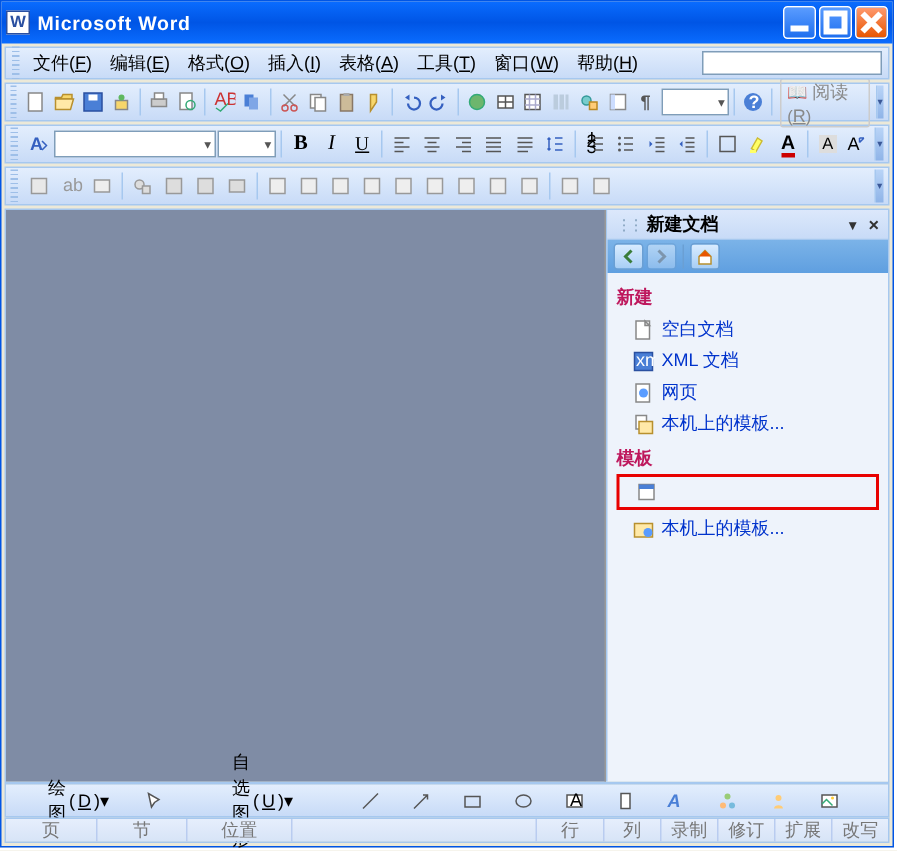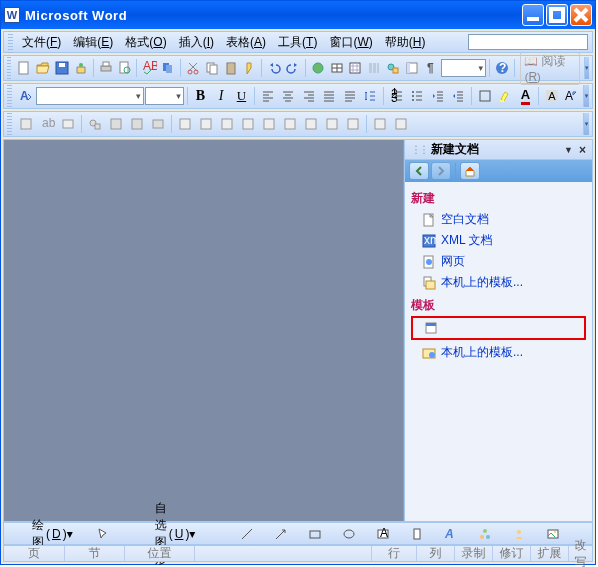--- a/index.html
+++ b/index.html
@@ -53,21 +53,21 @@
 .tp-link { display: flex; align-items: flex-end; gap: 4px; padding: 2px 0 2px 10px; color: #0033cc; cursor: pointer; }
 .tp-link .ico { width: 16px; height: 16px; display: flex; align-items: center; justify-content: center; flex-shrink: 0; }
 .redbox { border: 2px solid #e80000; margin: 2px 0; padding: 0px; }
 
 .drawbar { position: absolute; left: 2px; right: 2px; bottom: 19px; height: 23px; border: 1px solid #a6c8ef; background: linear-gradient(#e3eefd, #c8dbf7); display: flex; align-items: center; padding: 0 3px; gap: 18px; }
 .draw-label { padding: 0 4px; display: flex; align-items: center; gap: 2px; }
 
 .statusbar { position: absolute; left: 2px; right: 2px; bottom: 2px; height: 17px; background: linear-gradient(#e6eefc, #d7e4f7); border: 1px solid #a6c8ef; display: flex; align-items: center; font-size: 11px; color: #777; }
 .stat-cell { border-left: 1px solid #b9ccf0; padding: 0 6px; height: 100%; display: flex; align-items: center; justify-content: center; }
 .stat-cell:first-child { border-left: none; }
-.w1{width:60px}.w2{width:60px}.w3{width:70px}.w4{flex:1}.w5{width:45px}.w6{width:38px}.w7{width:38px}.w8{width:38px}.w9{width:38px}.w10{width:24px}
+.w1{width:60px}.w2{width:60px}.w3{width:70px}.w4{flex:1}.w5{width:45px}.w6{width:38px}.w7{width:38px}.w8{width:38px}.w9{width:38px}.w10{width:38px}
 
 .handle { width: 5px; height: 22px; background: repeating-linear-gradient(#9ebfe8 0 1px, transparent 1px 3px); margin-right: 3px; }
 </style>
 </head>
 <body>
 
 <div class="window">
 
   <div class="titlebar">
     <div class="title-icon">W</div>

